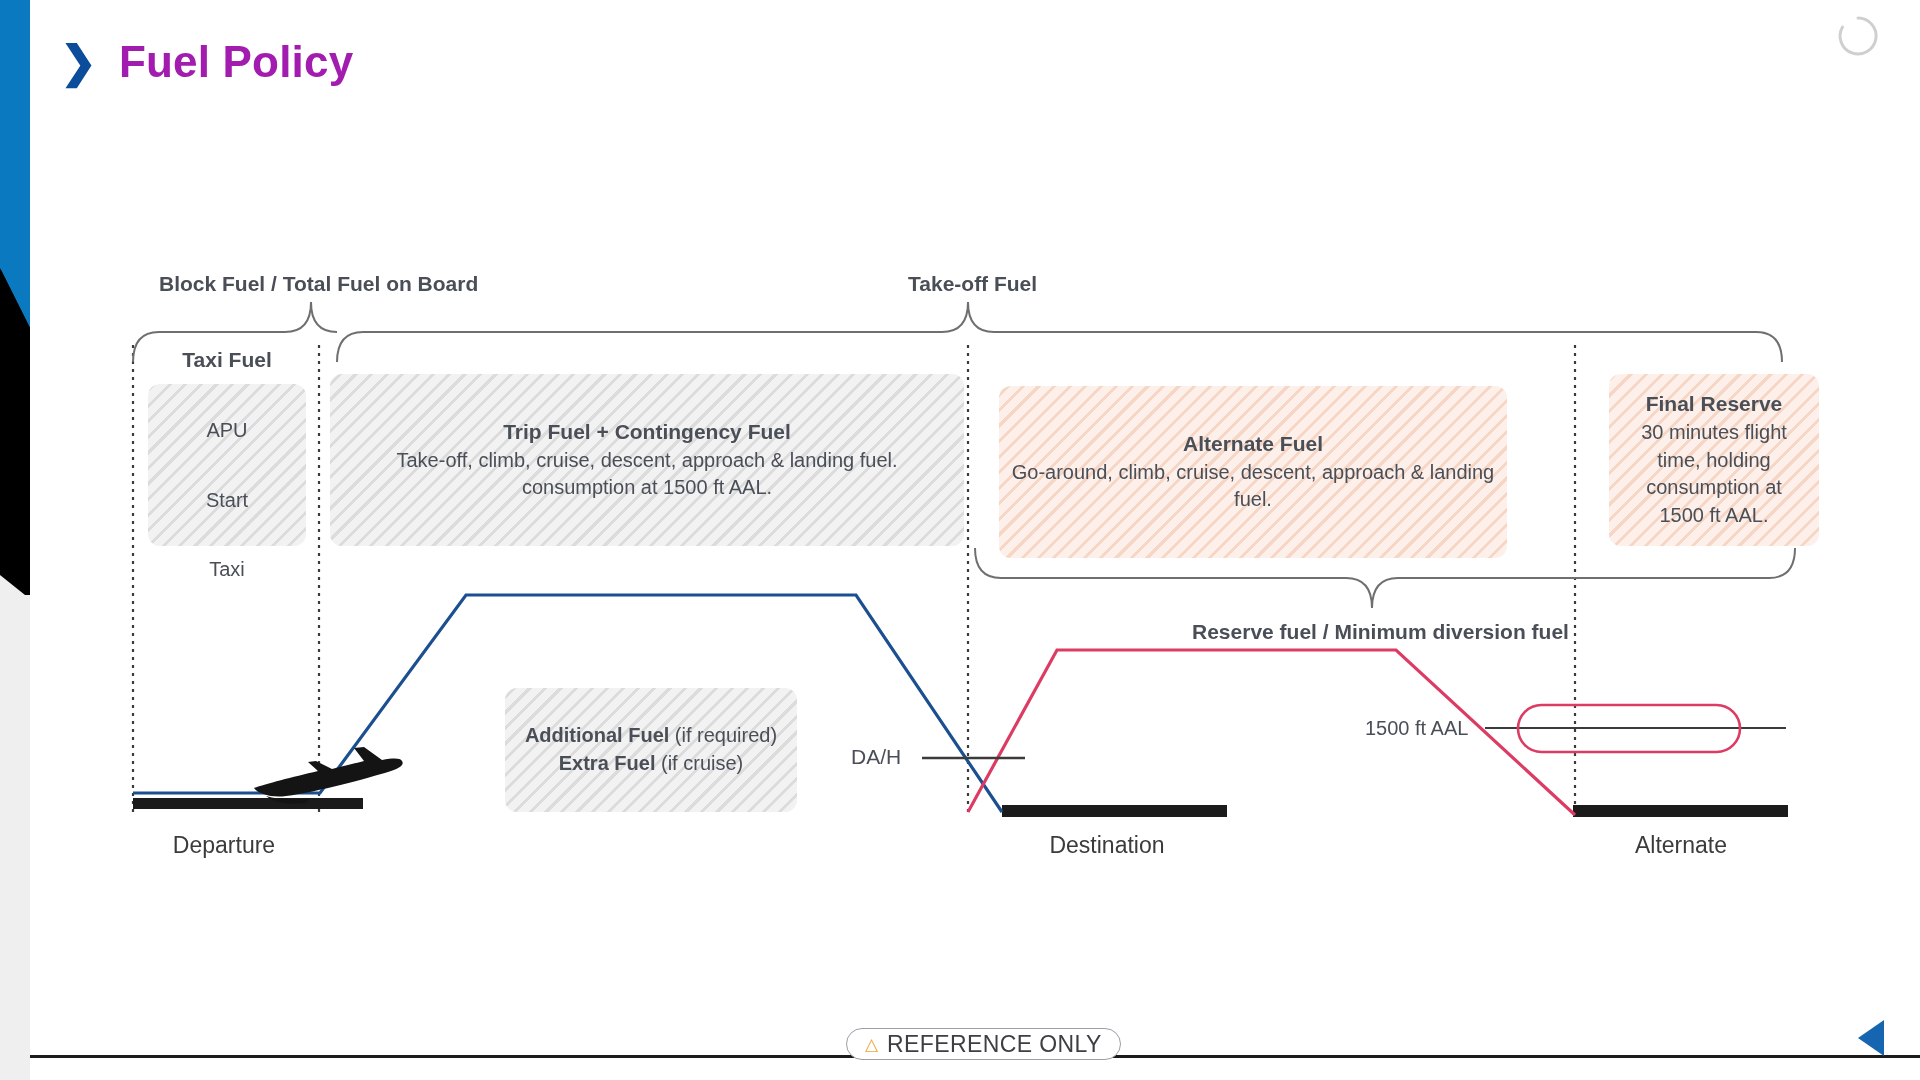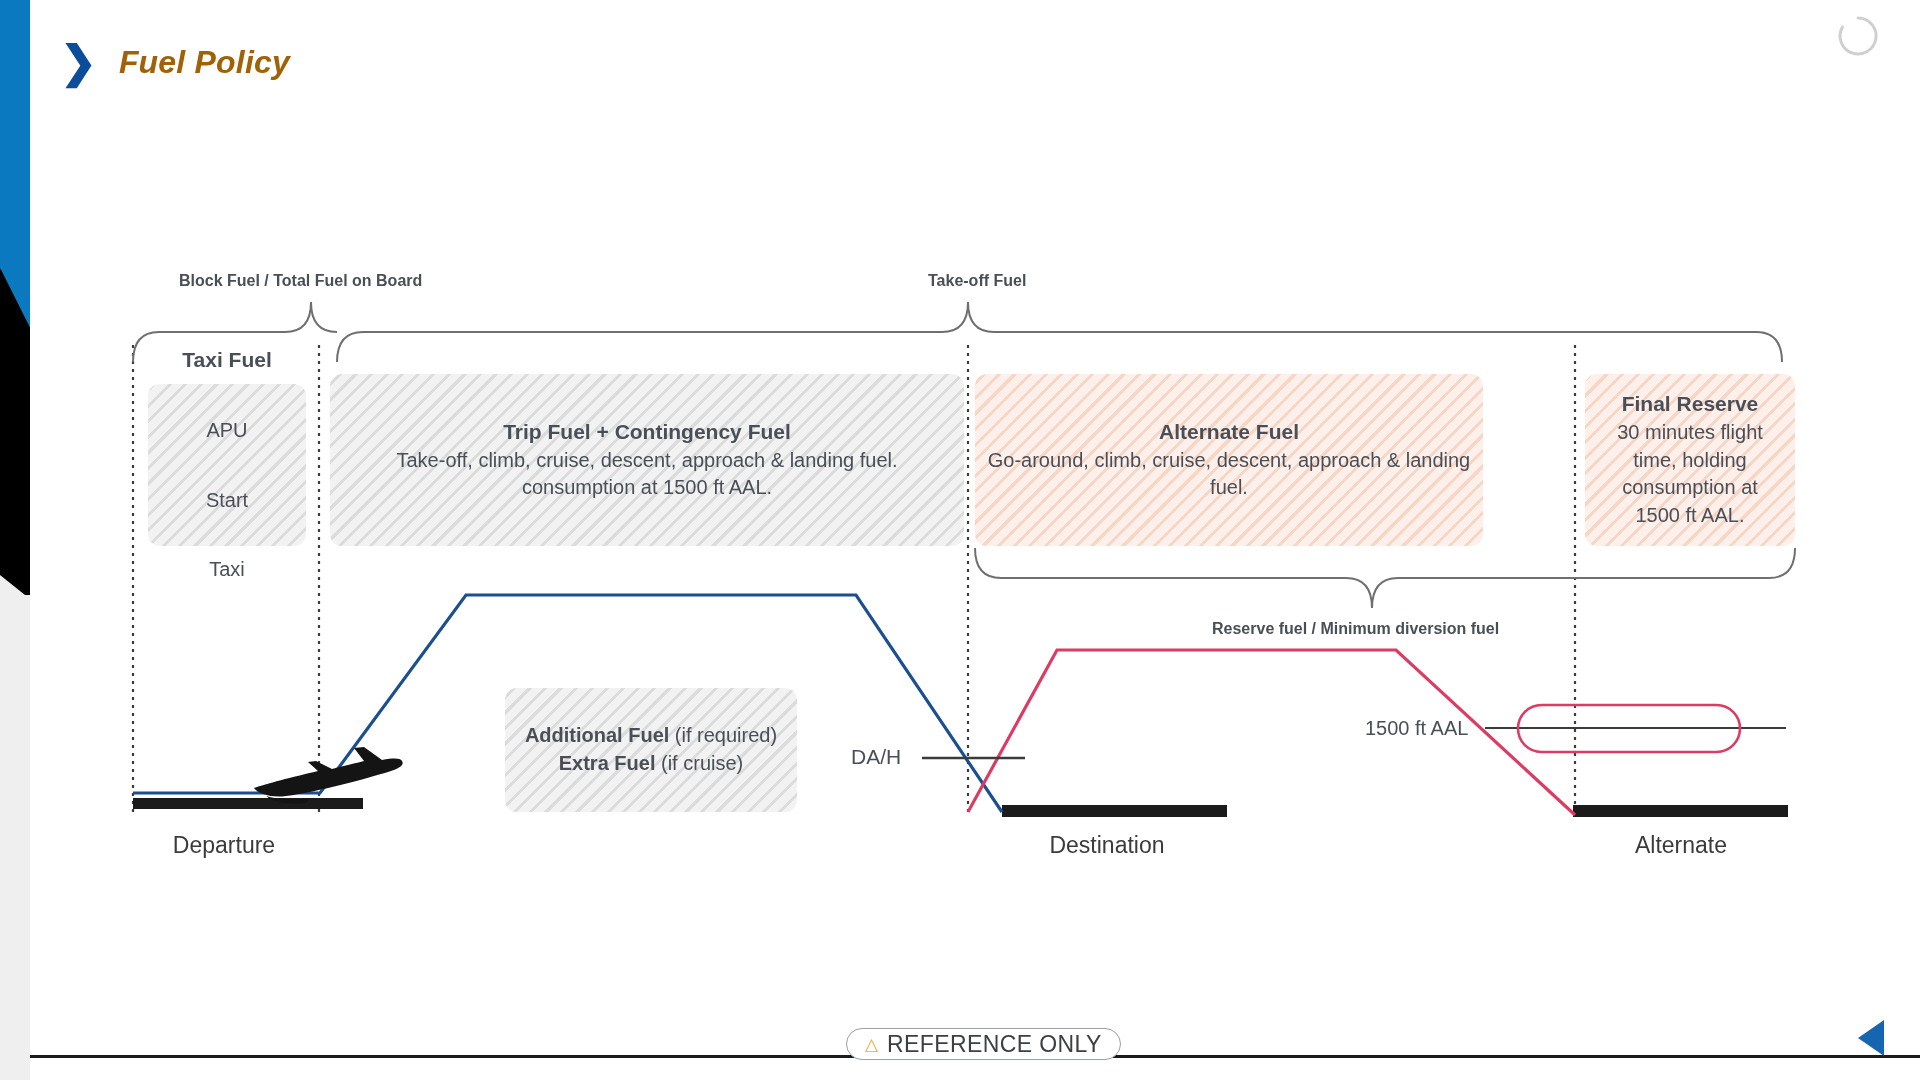--- a/index.html
+++ b/index.html
@@ -18,53 +18,54 @@
   #rail-cut-top{position:absolute;left:0;top:268px;width:30px;height:74px;
     background:#000; clip-path:polygon(0 0,30px 60px,30px 74px,0 74px);}
   #rail-cut-blue{position:absolute;left:0;top:268px;width:30px;height:74px;
     background:#0B79C0; clip-path:polygon(0 0,30px 60px,30px 0);}
   #rail-cut-bot{position:absolute;left:0;top:575px;width:30px;height:40px;
     background:#efefef; clip-path:polygon(0 0,30px 24px,30px 40px,0 40px);}
 
   
   #header{position:absolute;left:60px;top:40px;display:flex;align-items:center;gap:22px;}
   #chev-icon{color:#0B4C9B;font-size:44px;font-weight:bold;line-height:1;}
-  #page-title{color:#a16207;font-size:32px;font-weight:bold;letter-spacing:.2px;line-height:1;font-style:italic;}
+  #page-title{color:#a21caf;font-size:44px;font-weight:bold;letter-spacing:.2px;line-height:1;}
 
   
   #spinner{position:absolute;right:40px;top:14px;width:44px;height:44px;}
 
   
   #diagram{position:absolute;left:0;top:0;width:1920px;height:1080px;}
 
   
-  .brace-label{position:absolute;font-size:16px;font-weight:bold;color:#4a4f57;white-space:nowrap;margin-left:20px;}
+  .brace-label{position:absolute;font-size:21px;font-weight:bold;color:#4a4f57;white-space:nowrap;}
   #lbl-block{left:159px;top:272px;}
   #lbl-takeoff{left:908px;top:272px;}
   #lbl-reserve{left:1192px;top:620px;}
 
   
   .hbox{position:absolute;border-radius:12px;display:flex;flex-direction:column;
         align-items:center;justify-content:center;text-align:center;color:#4a4f57;}
   .hgray{
     background-color:#f2f2f2;
     background-image:repeating-linear-gradient(-45deg,
       #dcdcdc 0px,#dcdcdc 3px,#f2f2f2 3px,#f2f2f2 11px);
   }
   .hpeach{
     background-color:#fdf0ea;
     background-image:repeating-linear-gradient(-45deg,
       #f7d6c6 0px,#f7d6c6 3px,#fdf0ea 3px,#fdf0ea 11px);
+    margin-left:24px;
   }
   .hbox .bt{font-weight:bold;font-size:21px;line-height:1.38;}
   .hbox .bl{font-size:20px;line-height:1.38;}
 
   #box-taxi{left:148px;top:384px;width:158px;height:162px;gap:42px;}
   #box-trip{left:330px;top:374px;width:634px;height:172px;}
-  #box-alt{left:975px;top:374px;width:508px;height:172px;}
+  #box-alt{left:975px;top:386px;width:508px;height:172px;}
   #box-final{left:1585px;top:374px;width:210px;height:172px;}
   #box-addl{left:505px;top:688px;width:292px;height:124px;}
 
   
   #footer-rule{position:absolute;left:30px;bottom:22px;width:1890px;height:3px;background:#1b1b1b;}
   #ref-badge{position:absolute;left:846px;top:1044px;transform:translateY(-50%);
     height:30px;padding:0 18px;border:1.5px solid #9aa0a6;border-radius:16px;
     display:flex;align-items:center;gap:9px;background:#fff;}
   #ref-badge .rtxt{font-size:23px;color:#3c4043;letter-spacing:.4px;}
   #warn-icon{color:#F2A43A;font-size:17px;line-height:1;}

